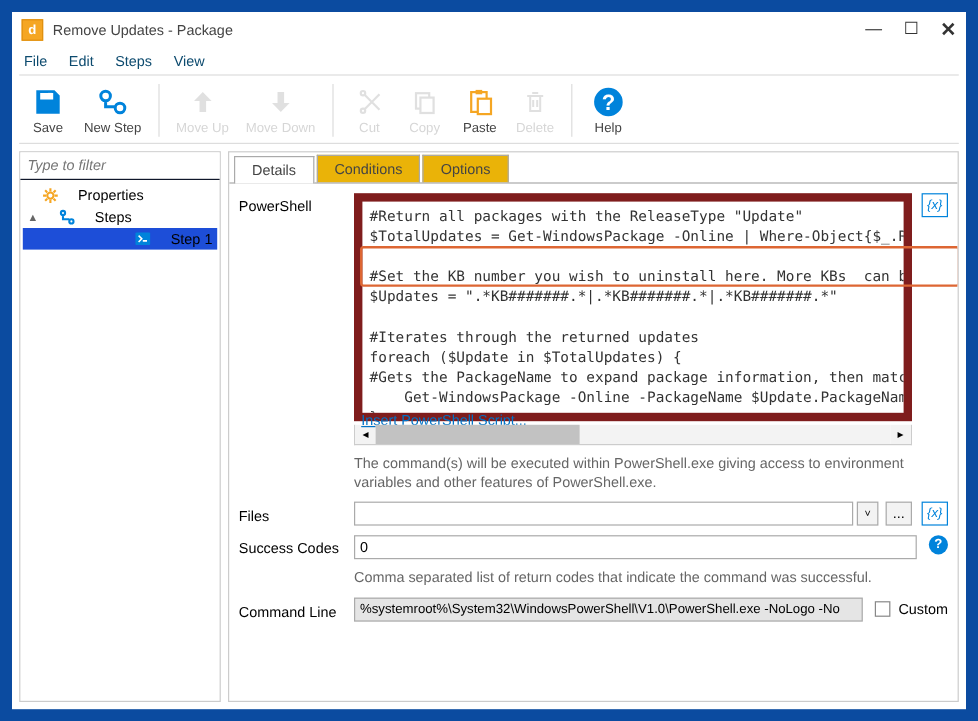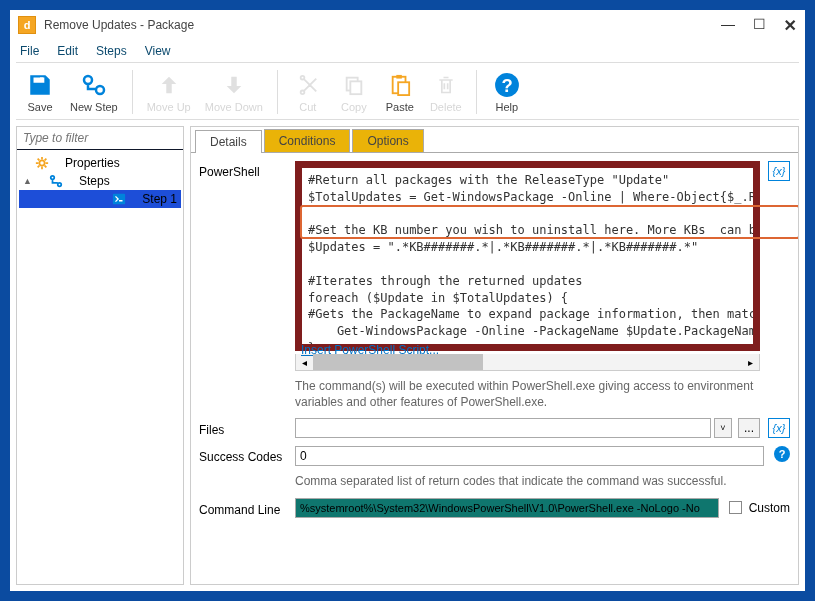--- a/index.html
+++ b/index.html
@@ -240,21 +240,21 @@
 
         <div class="form-row" style="align-items:flex-start;">
           <div class="form-label">Success Codes</div>
           <input class="field-input" value="0" style="">
           <div class="help-bubble">?</div>
         </div>
         <div class="note">Comma separated list of return codes that indicate the command was successful.</div>
 
         <div class="form-row cmdline-row" style="align-items:center;">
           <div class="form-label">Command Line</div>
-          <input class="field-input" readonly="" style="background: #0f766e;" value="%systemroot%\System32\WindowsPowerShell\V1.0\PowerShell.exe -NoLogo -No">
+          <input class="field-input" readonly="" style="background: #e5e5e5;" value="%systemroot%\System32\WindowsPowerShell\V1.0\PowerShell.exe -NoLogo -No">
           <div class="checkbox"></div>
           <span>Custom</span>
         </div>
 
       </div>
     </div>
   </div>
 </div>
 
 </body></html>

